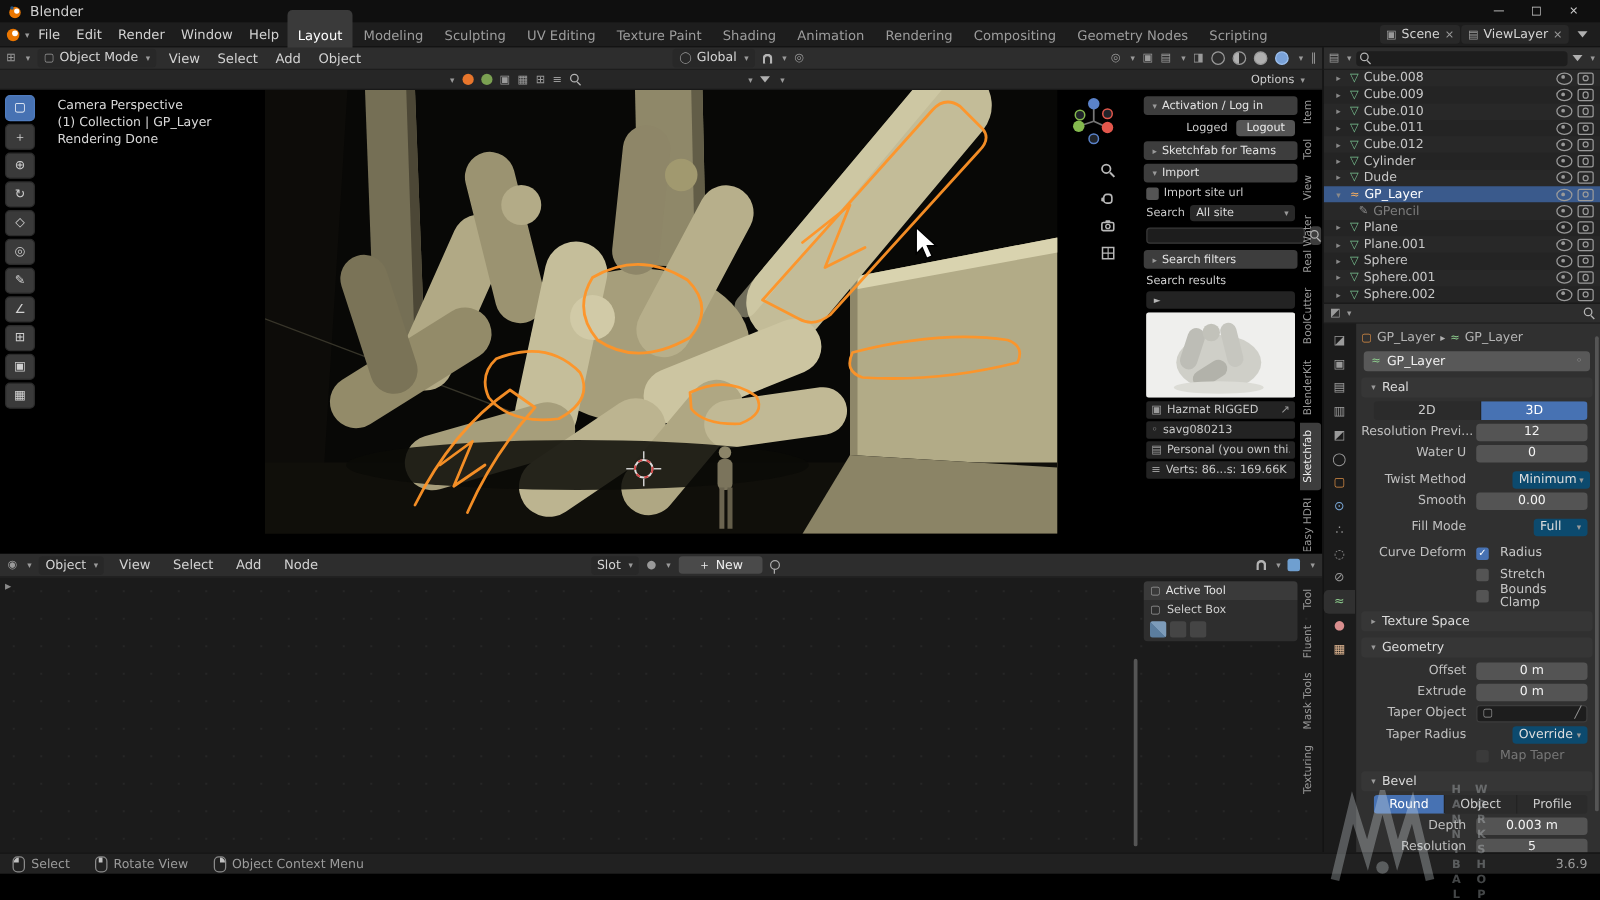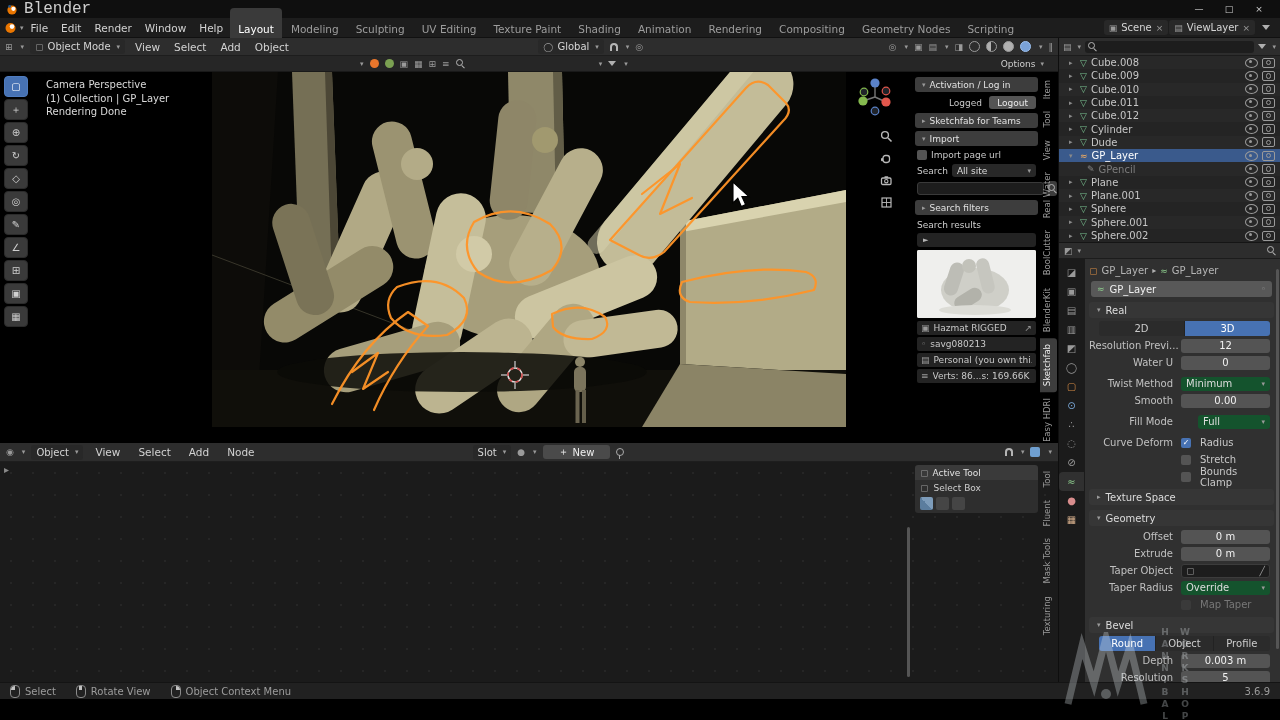--- a/index.html
+++ b/index.html
@@ -6,21 +6,21 @@
   body{font-family:"DejaVu Sans","Liberation Sans",sans-serif;}
   .app{position:relative;width:1280px;height:720px;overflow:hidden;background:#1d1d1d;color:#cfcfcf;font-size:11px;}
   .abs{position:absolute;}
   .row{display:flex;align-items:center;}
   .grow{flex:1;}
   .cv{font-size:7px;color:#9a9a9a;margin-left:2px;}
   .car{font-size:8px;color:#b0b0b0;}
 
   
   .titlebar{left:0;top:0;width:1280px;height:18px;background:#0f0f0f;display:flex;align-items:center;padding:0 6px;gap:6px;box-sizing:border-box;}
-  .titlebar .t{font-size:16px;color:#cfcfcf;font-family:Liberation Mono, monospace;}
+  .titlebar .t{font-size:11px;color:#cfcfcf;}
   .winctl{margin-left:auto;display:flex;}
   .winctl span{width:30px;text-align:center;font-size:9px;color:#cfcfcf;line-height:18px;}
 
   
   .menubar{left:0;top:18px;width:1280px;height:20px;background:#1d1d1d;border-bottom:1px solid #111;display:flex;align-items:center;padding:0 4px;gap:1px;box-sizing:border-box;}
   .menu{padding:0 6px;color:#d2d2d2;font-size:10.5px;}
   .wtab{padding:12px 8px;height:18px;display:flex;align-items:center;color:#9d9d9d;font-size:10.5px;border-radius:4px 4px 0 0;margin-top:2px;}
   .wtab.active{background:#3a3a3a;color:#fff;}
   .pill{background:#282828;border-radius:3px;display:flex;align-items:center;padding:0 5px;height:15px;gap:4px;font-size:10px;color:#d5d5d5;}
   .pill .x{font-size:9px;color:#9a9a9a;}
@@ -109,21 +109,21 @@
   .ptab.active{background:#303030;border-radius:4px 0 0 4px;}
   .c-or{color:#d98d45;}.c-bl{color:#7aa8d8;}.c-gr{color:#8fcf8f;}.c-re{color:#d88d8d;}.c-tx{color:#d8b08d;}
   .pcontent{position:absolute;left:26px;top:221px;right:0;bottom:0;background:#303030;overflow:hidden;font-size:10px;padding:4px 6px 0 4px;box-sizing:border-box;}
   .crumb{display:flex;align-items:center;gap:4px;color:#b5b5b5;height:15px;}
   .namef{height:16px;background:#585858;border-radius:3px;display:flex;align-items:center;gap:5px;padding:0 6px;color:#f0f0f0;margin:3px 2px;}
   .phead{background:#363636;border-radius:3px;height:16px;display:flex;align-items:center;gap:5px;padding:0 6px;color:#dcdcdc;margin:5px 0 3px 0;}
   .prow{display:flex;align-items:center;height:15px;margin:2px 4px 2px 0;}
   .plabel{width:84px;text-align:right;padding-right:8px;color:#c0c0c0;white-space:nowrap;overflow:hidden;flex:none;}
   .pctrl{flex:1;display:flex;align-items:center;gap:5px;min-width:0;}
   .num{flex:1;height:14px;background:#545454;border-radius:3px;display:flex;align-items:center;justify-content:center;color:#f2f2f2;}
-  .pdrop{flex:1;height:14px;background:#14532d;border-radius:3px;display:flex;align-items:center;justify-content:space-between;padding:0 5px;color:#ddd;}
+  .pdrop{flex:1;height:14px;background:#0c4a6e;border-radius:3px;display:flex;align-items:center;justify-content:space-between;padding:0 5px;color:#ddd;margin-left:29px;}
   .objf{flex:1;height:14px;background:#1d1d1d;border:1px solid #3c3c3c;border-radius:3px;display:flex;align-items:center;justify-content:space-between;padding:0 4px;box-sizing:border-box;}
   .seg{display:flex;flex:1;height:15px;border-radius:3px;overflow:hidden;}
   .seg div{flex:1;background:#2b2b2b;display:flex;align-items:center;justify-content:center;color:#ccc;border-right:1px solid #222;}
   .seg div:last-child{border-right:none;}
   .seg div.on{background:#4772b3;color:#fff;}
   .cbl{margin-left:4px;color:#c8c8c8;}
   .cbl.dis{color:#777;}
 
   
   .status{left:0;top:682px;width:1280px;height:17px;background:#212121;border-top:1px solid #141414;display:flex;align-items:center;gap:20px;padding:0 10px;font-size:10px;color:#9c9c9c;box-sizing:border-box;}
@@ -406,21 +406,21 @@
       <div class="sf-head">
         <span class="cv">▸</span>
         <span>Sketchfab for Teams</span>
       </div>
       <div class="sf-head">
         <span class="cv">▾</span>
         <span>Import</span>
       </div>
       <div class="sf-row">
         <span class="cb"></span>
-        <span>Import page url</span>
+        <span>Import site url</span>
       </div>
       <div class="sf-row">
         <span>Search</span>
         <div class="drop grow">
           <span>All site</span>
           <span class="cv">▾</span>
         </div>
       </div>
       <div class="sf-row">
         <input class="sf-input" value="" style="">

